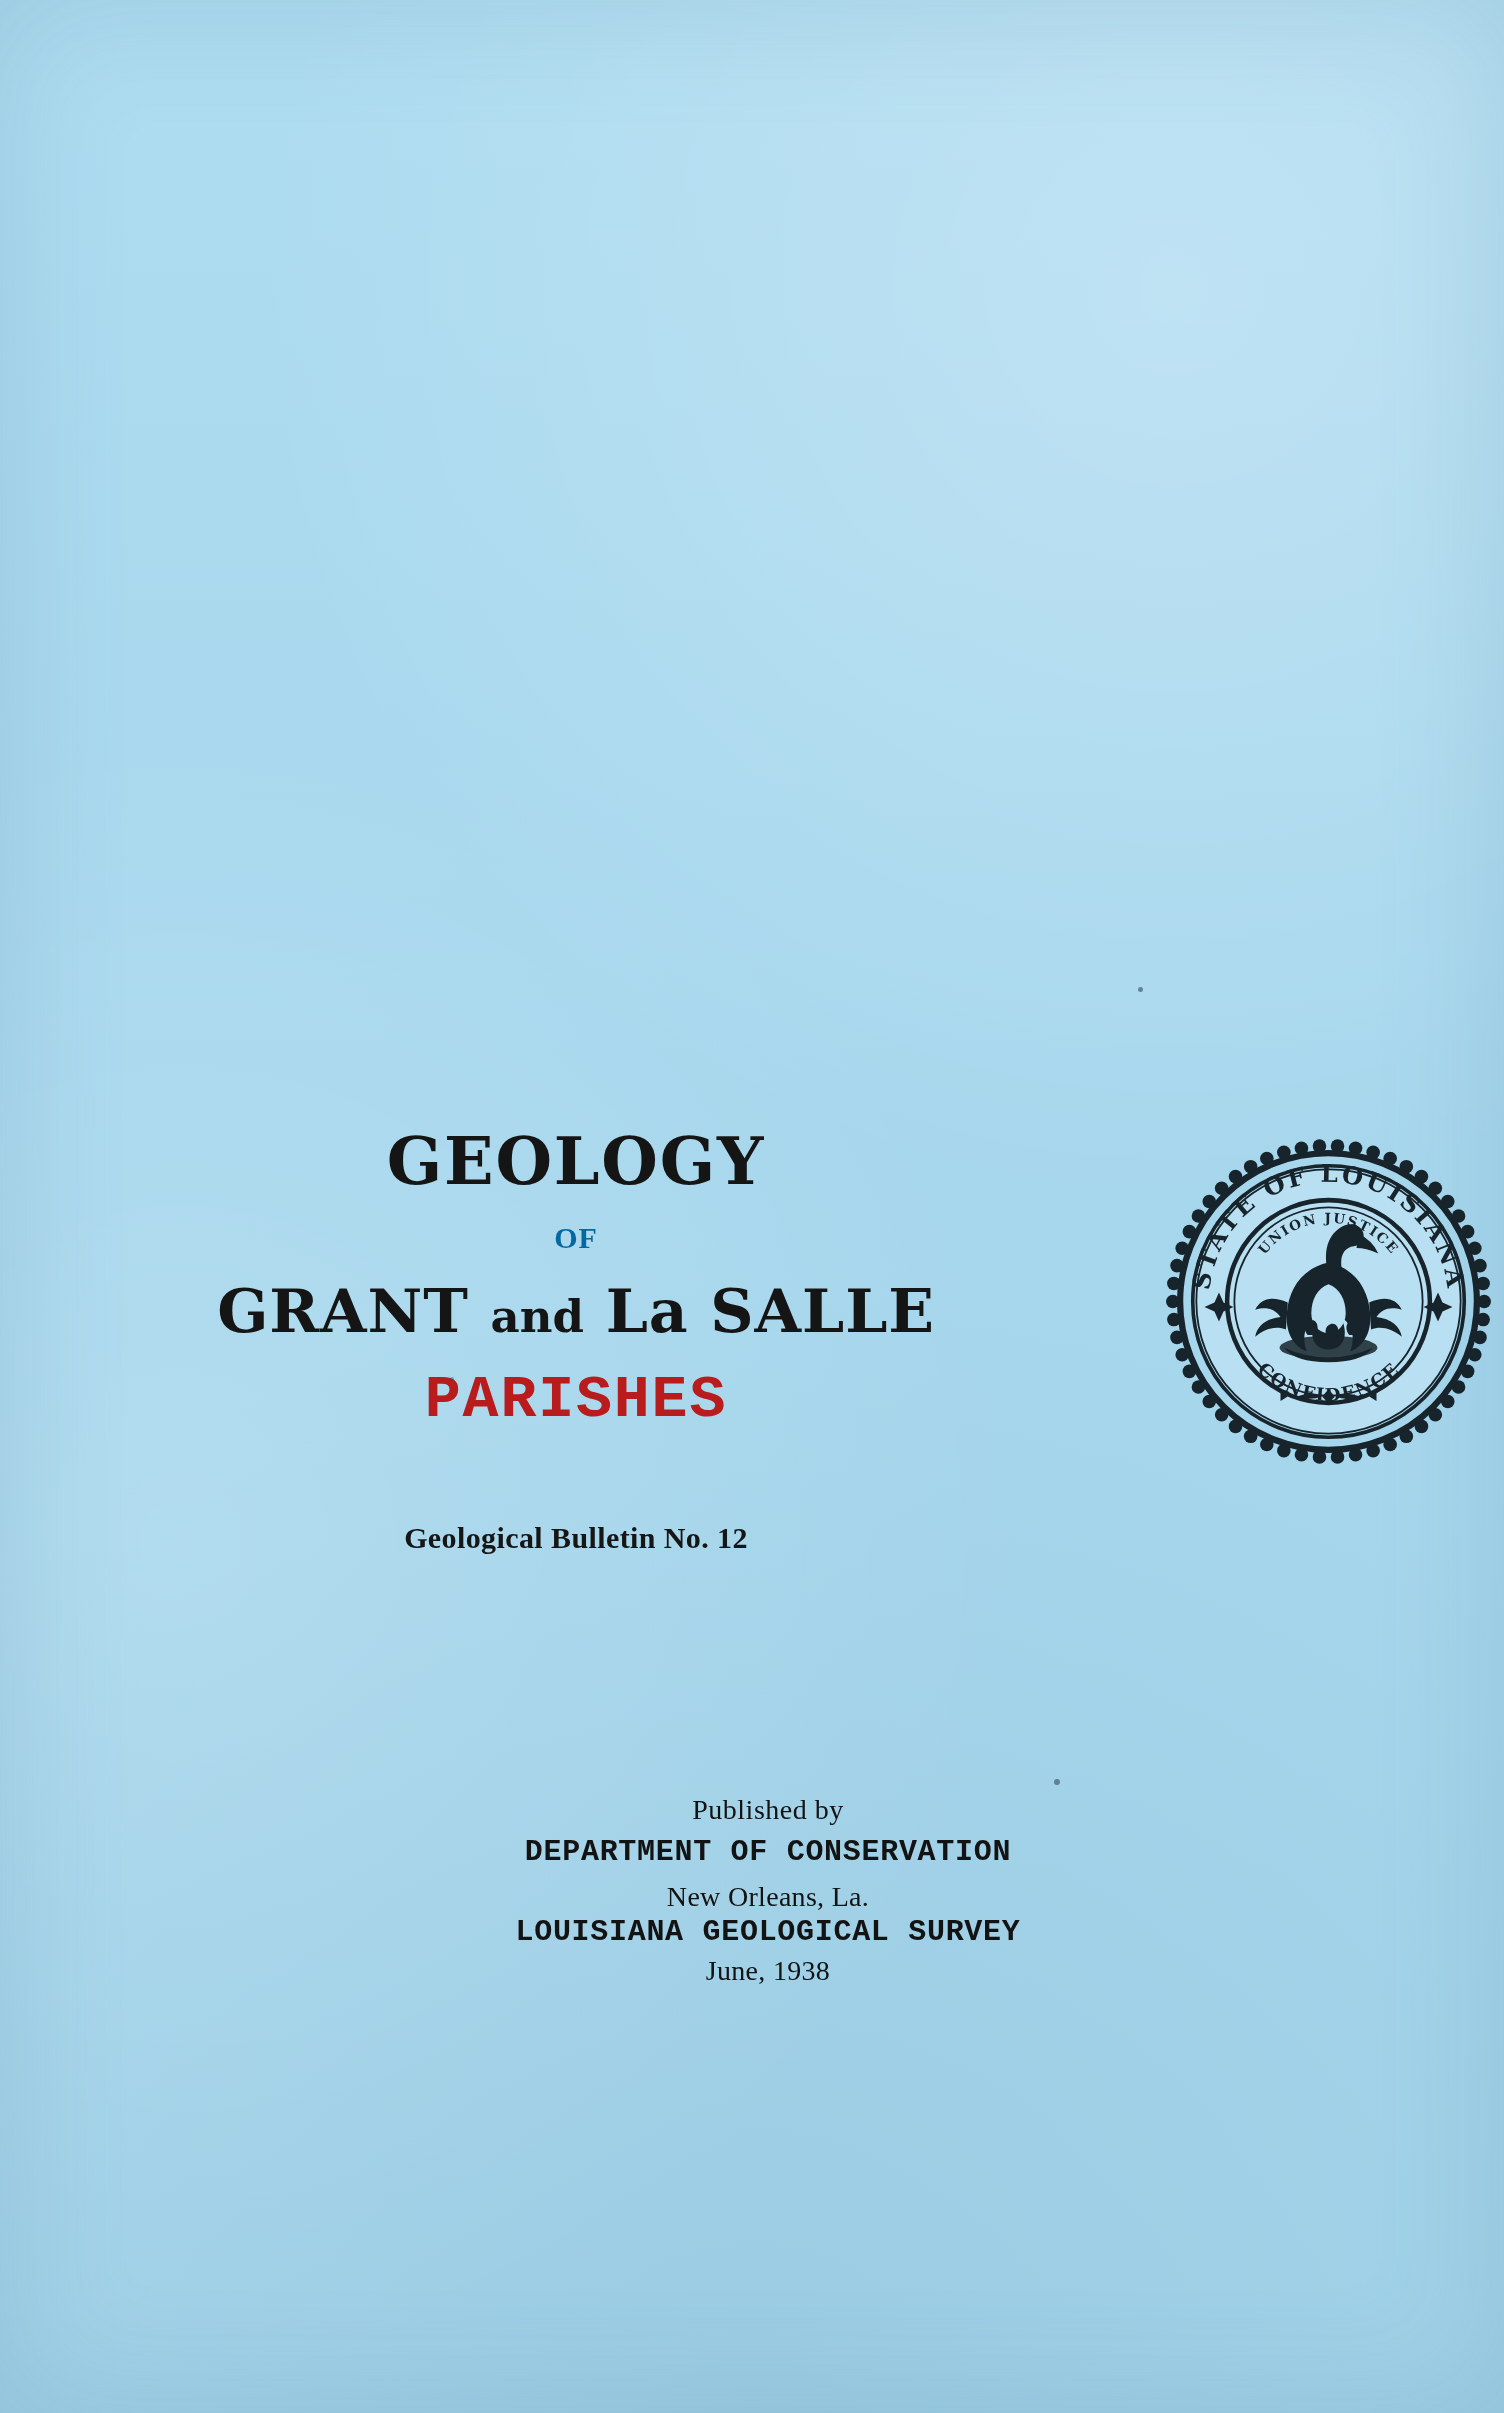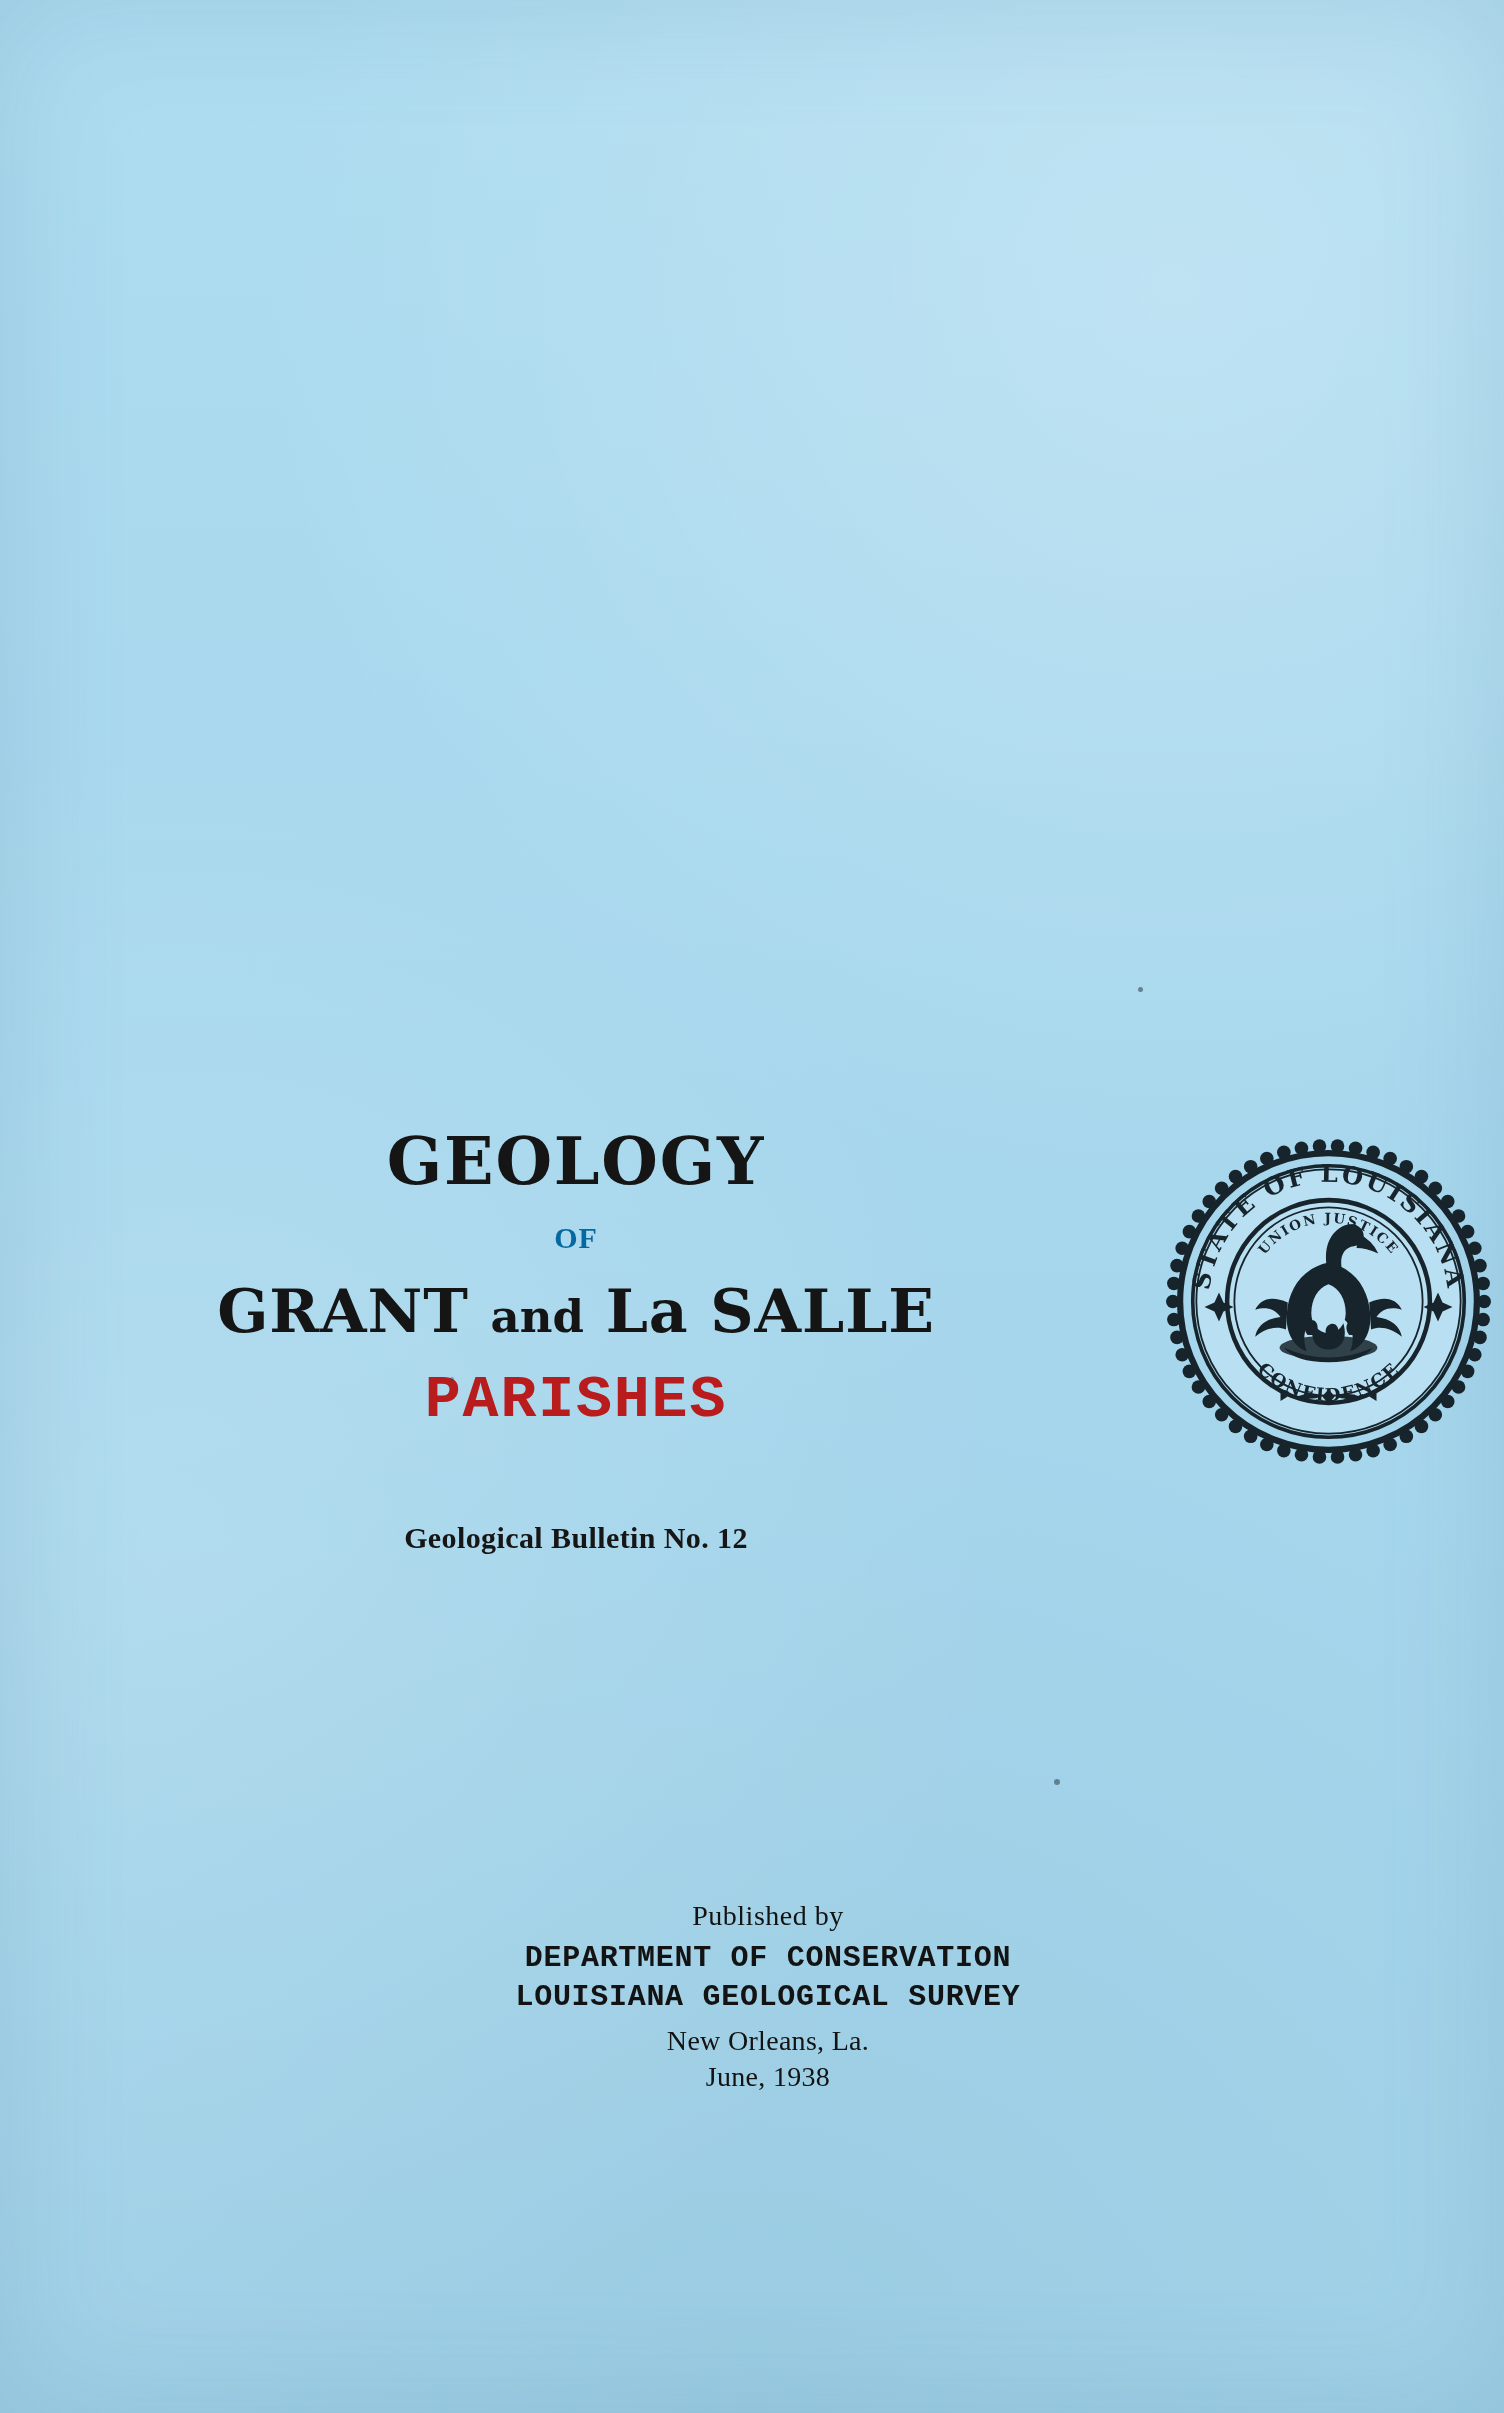--- a/index.html
+++ b/index.html
@@ -105,21 +105,21 @@
     height: 353px;
     display: flex;
     align-items: center;
     justify-content: center;
   }
 
   .imprint {
     position: absolute;
     left: 0;
     right: 0;
-    top: 1900px;
+    top: 1794px;
     text-align: center;
     margin-left: 31px;
   }
   .imp-line {
     font-family: "Liberation Serif", serif;
     color: #131313;
   }
   .imp-published {
     font-size: 28px;
     letter-spacing: 0.5px;
@@ -288,22 +288,22 @@
         <path d="M195 292 l7 8 l-7 8 l-7 -8 z"></path>
         <path d="M150 300 l-8 -5 l0 10 z"></path>
         <path d="M240 300 l8 -5 l0 10 z"></path>
       </g>
     </svg>
   </div>
 
   <div class="imprint">
     <div class="imp-line imp-published">Published by</div>
     <div class="imp-line imp-dept">DEPARTMENT OF CONSERVATION</div>
+    <div class="imp-line imp-city">New Orleans, La.</div>
     <div class="imp-line imp-survey">LOUISIANA GEOLOGICAL SURVEY</div>
-    <div class="imp-line imp-city">New Orleans, La.</div>
     <div class="imp-line imp-date">June, 1938</div>
   </div>
 </div>
 
 <div class="speck" style="left:1138px; top:987px; width:5.4px; height:5.4px;"></div>
 <div class="speck" style="left:1054px; top:1779px; width:6.3px; height:6.3px;"></div>
 <div class="speck" style="left:450px; top:1377px; width:3.6px; height:3.6px; opacity:0.35;"></div>
 
 
 </body></html>

